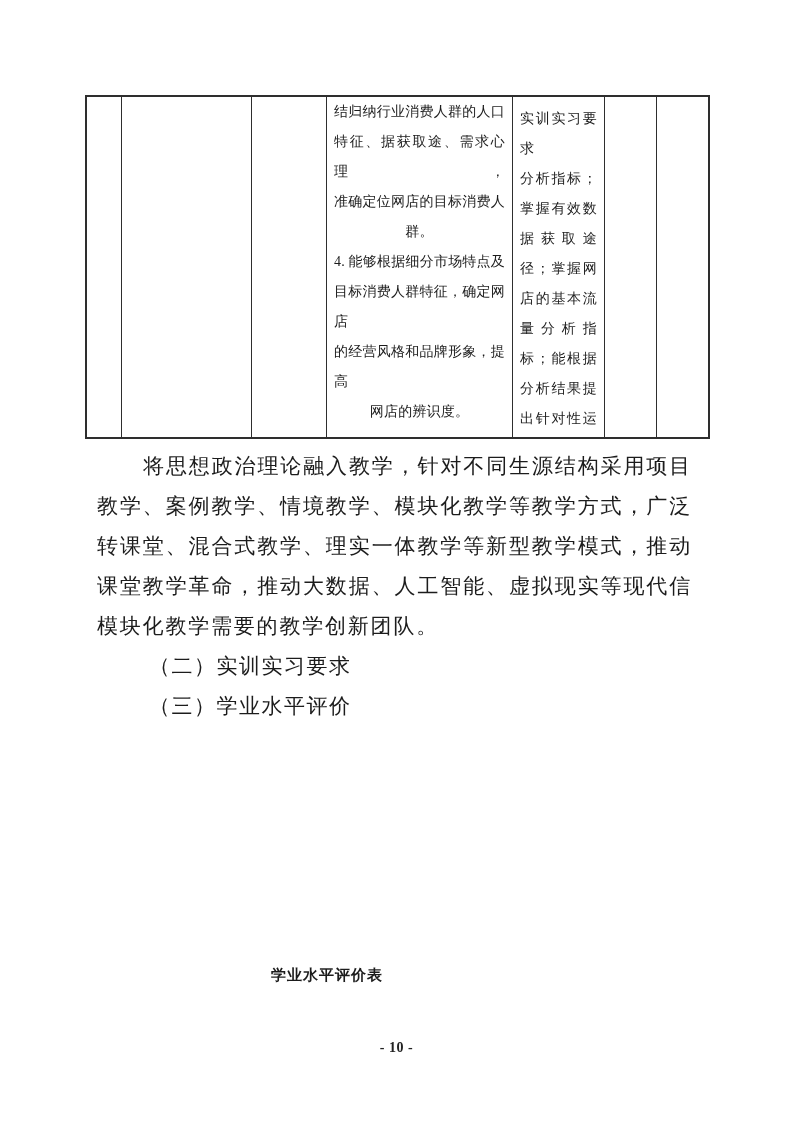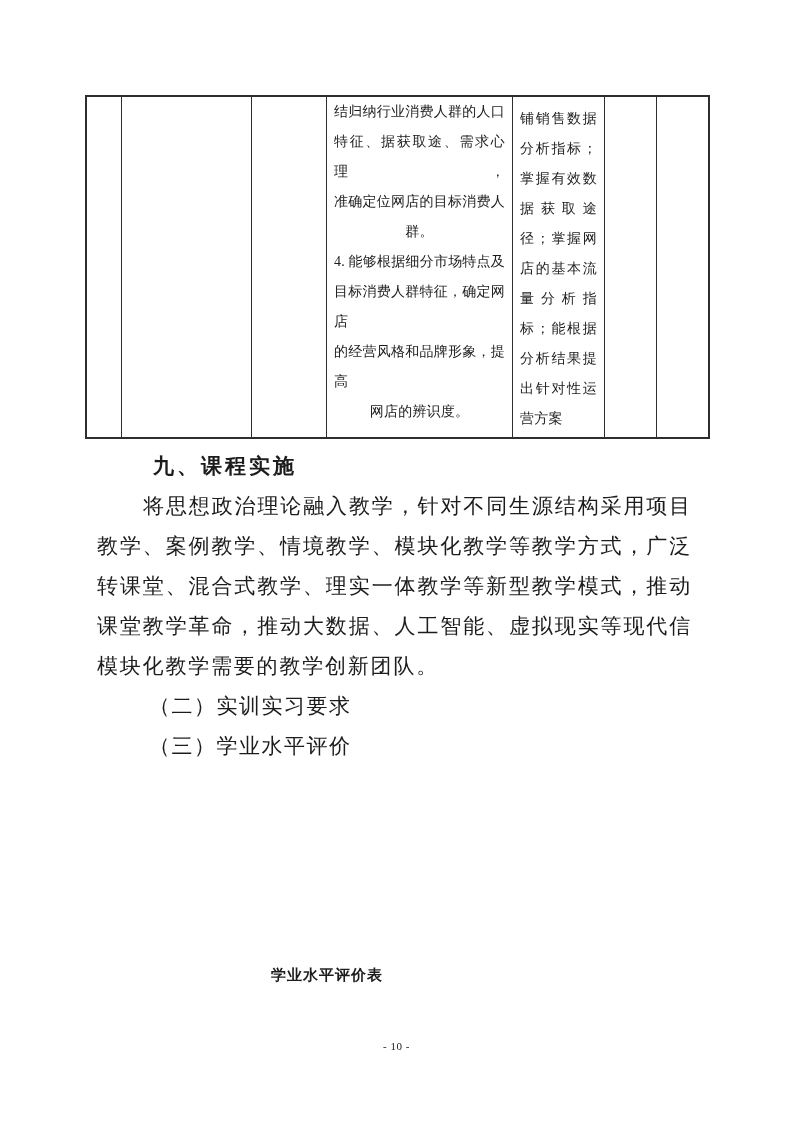--- a/index.html
+++ b/index.html
@@ -50,59 +50,58 @@
   .pline.last  { text-align-last:left; }
 
   
   .caption {
     position:absolute; left:0; top:966px; width:654px; text-align:center;
     font-family:"Liberation Sans", sans-serif; font-weight:bold;
     font-size:15px; letter-spacing:1px;
   }
   .footer {
     position:absolute; left:0; top:1040px; width:793px; text-align:center;
-    font-size:11px; letter-spacing:0.5px; color:#222;
+    font-size:14px; letter-spacing:0.5px; color:#222;font-weight:bold;
   }
 </style>
 </head>
 <body>
 
 <div class="doc-table">
   <div class="tcell c0"></div>
   <div class="tcell c1"></div>
   <div class="tcell c2"></div>
   <div class="tcell c3">
     <div class="tline just">结归纳行业消费人群的人口</div>
     <div class="tline just">特征、据获取途、需求心理，</div>
     <div class="tline just">准确定位网店的目标消费人</div>
     <div class="tline ctr">群。</div>
     <div class="tline just">4. 能够根据细分市场特点及</div>
     <div class="tline just">目标消费人群特征，确定网店</div>
     <div class="tline just">的经营风格和品牌形象，提高</div>
     <div class="tline ctr">网店的辨识度。</div>
   </div>
   <div class="tcell c4">
-    <div class="tline just">铺销售数据</div>
+    <div class="tline just">实训实习要求</div>
     <div class="tline just">分析指标；</div>
     <div class="tline just">掌握有效数</div>
     <div class="tline just">据获取途</div>
     <div class="tline just">径；掌握网</div>
     <div class="tline just">店的基本流</div>
     <div class="tline just">量分析指</div>
     <div class="tline just">标；能根据</div>
     <div class="tline just">分析结果提</div>
     <div class="tline just">出针对性运</div>
     <div class="tline lft">营方案</div>
   </div>
   <div class="tcell c5"></div>
   <div class="tcell c6"></div>
 </div>
 
 <div class="content">
-  <div class="h1">九、课程实施</div>
   <div>
     <div class="pline first">将思想政治理论融入教学，针对不同生源结构采用项目</div>
     <div class="pline">教学、案例教学、情境教学、模块化教学等教学方式，广泛</div>
     <div class="pline">转课堂、混合式教学、理实一体教学等新型教学模式，推动</div>
     <div class="pline">课堂教学革命，推动大数据、人工智能、虚拟现实等现代信</div>
     <div class="pline last">模块化教学需要的教学创新团队。</div>
   </div>
   <div class="h2">（二）实训实习要求</div>
   <div class="h2">（三）学业水平评价</div>
 </div>

